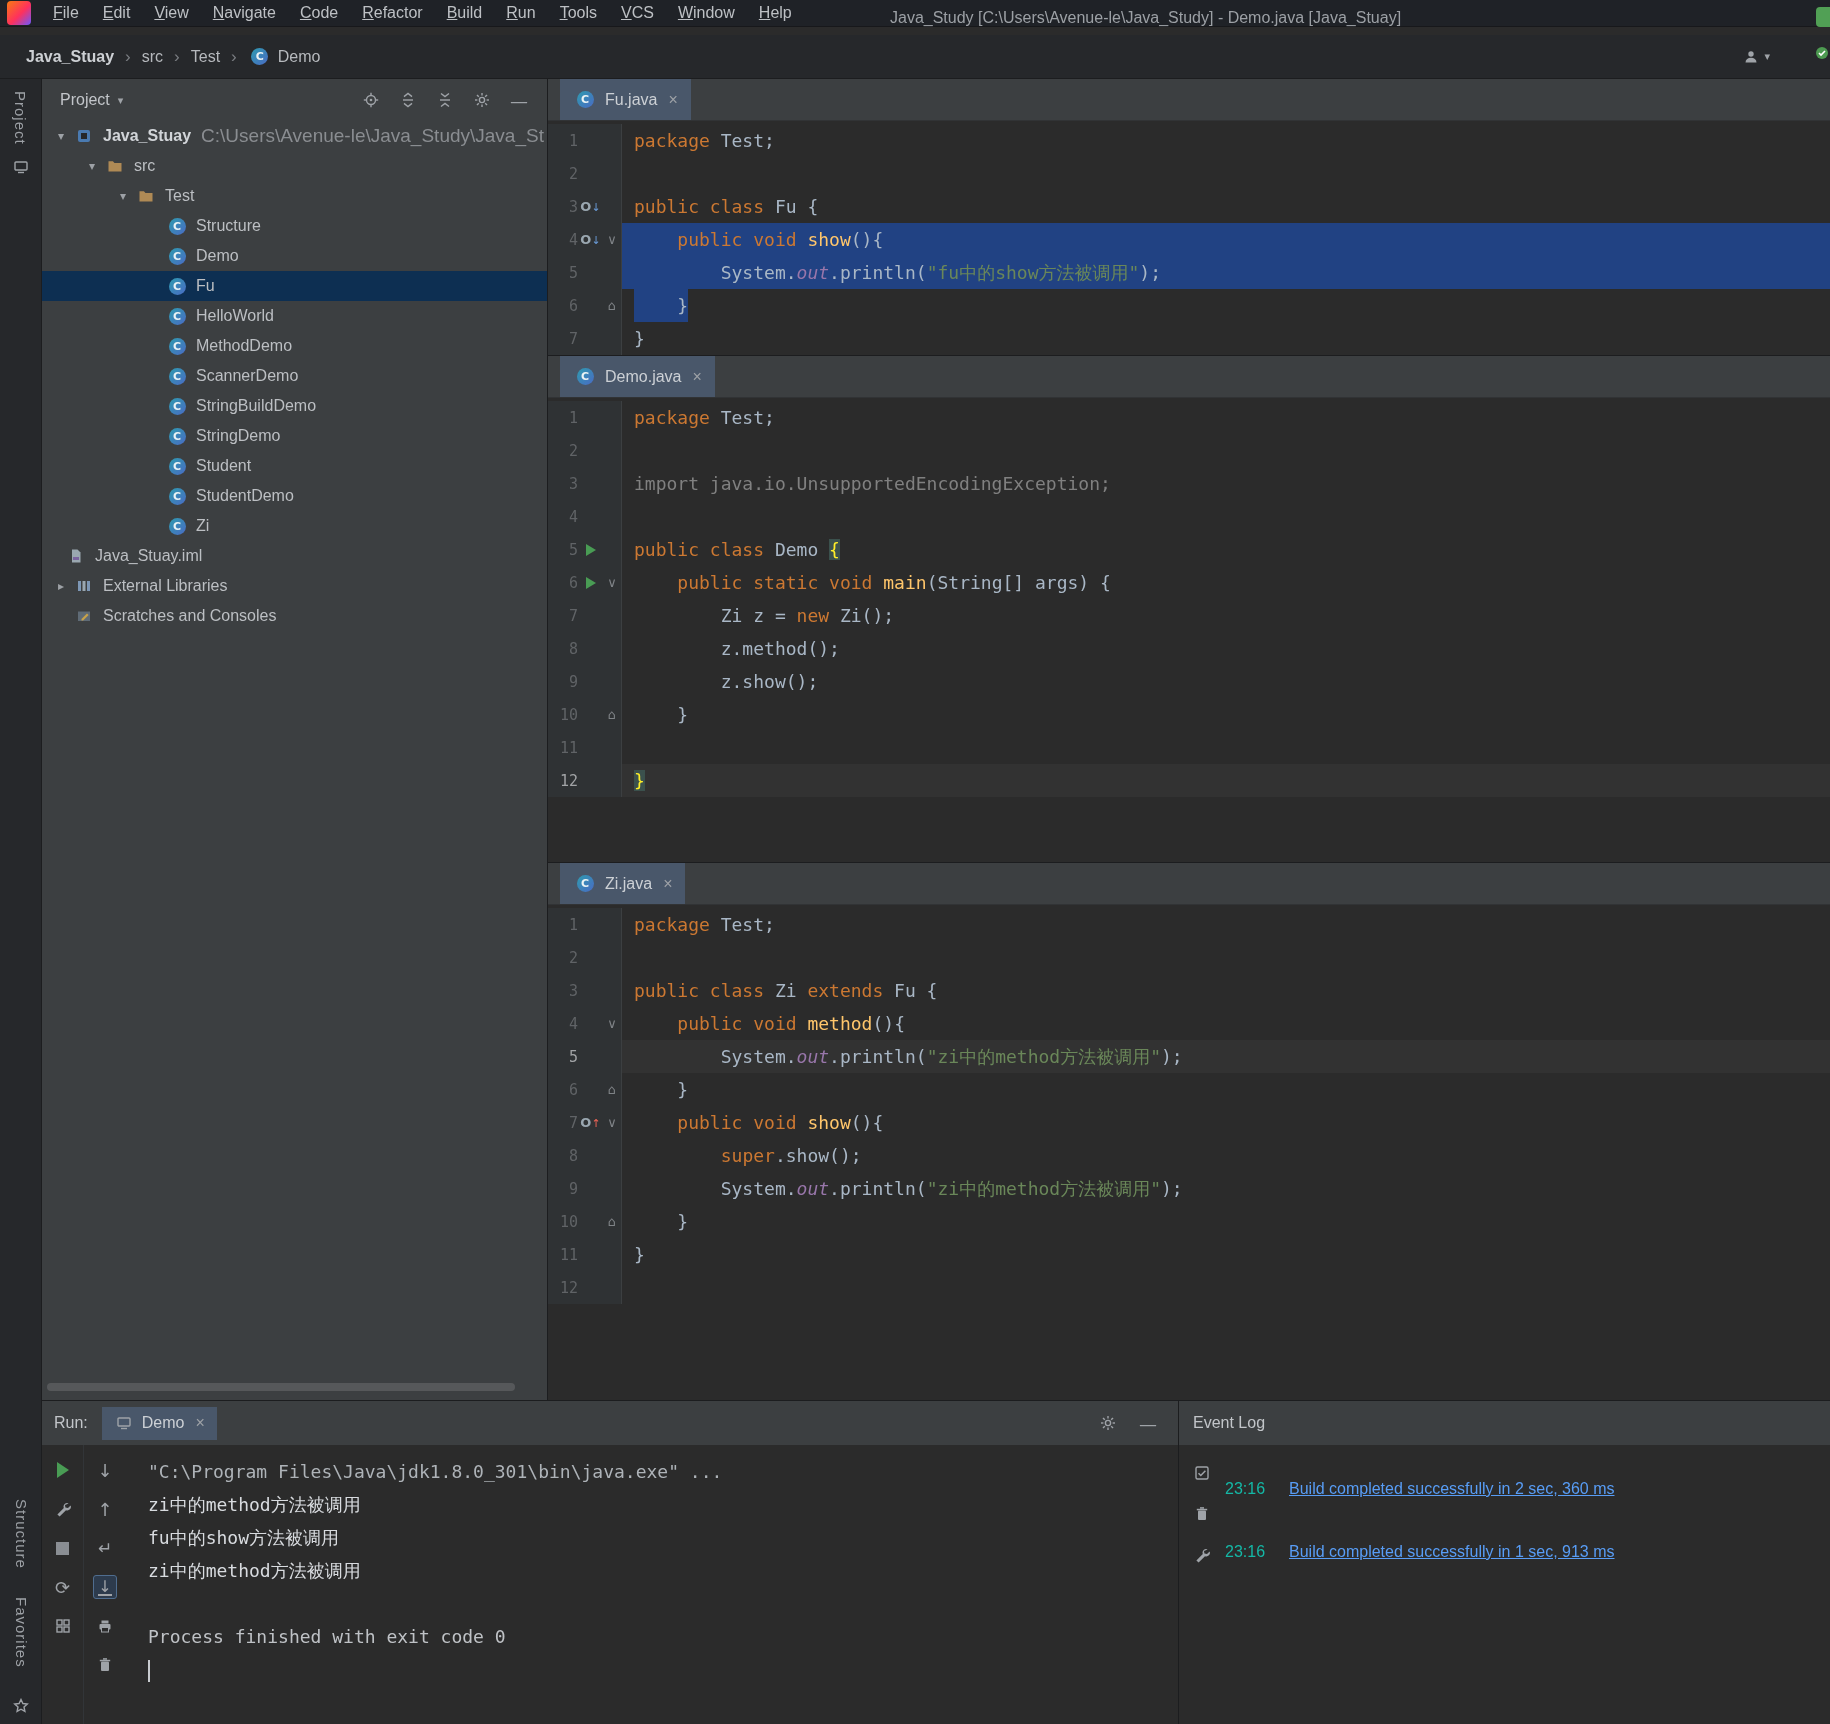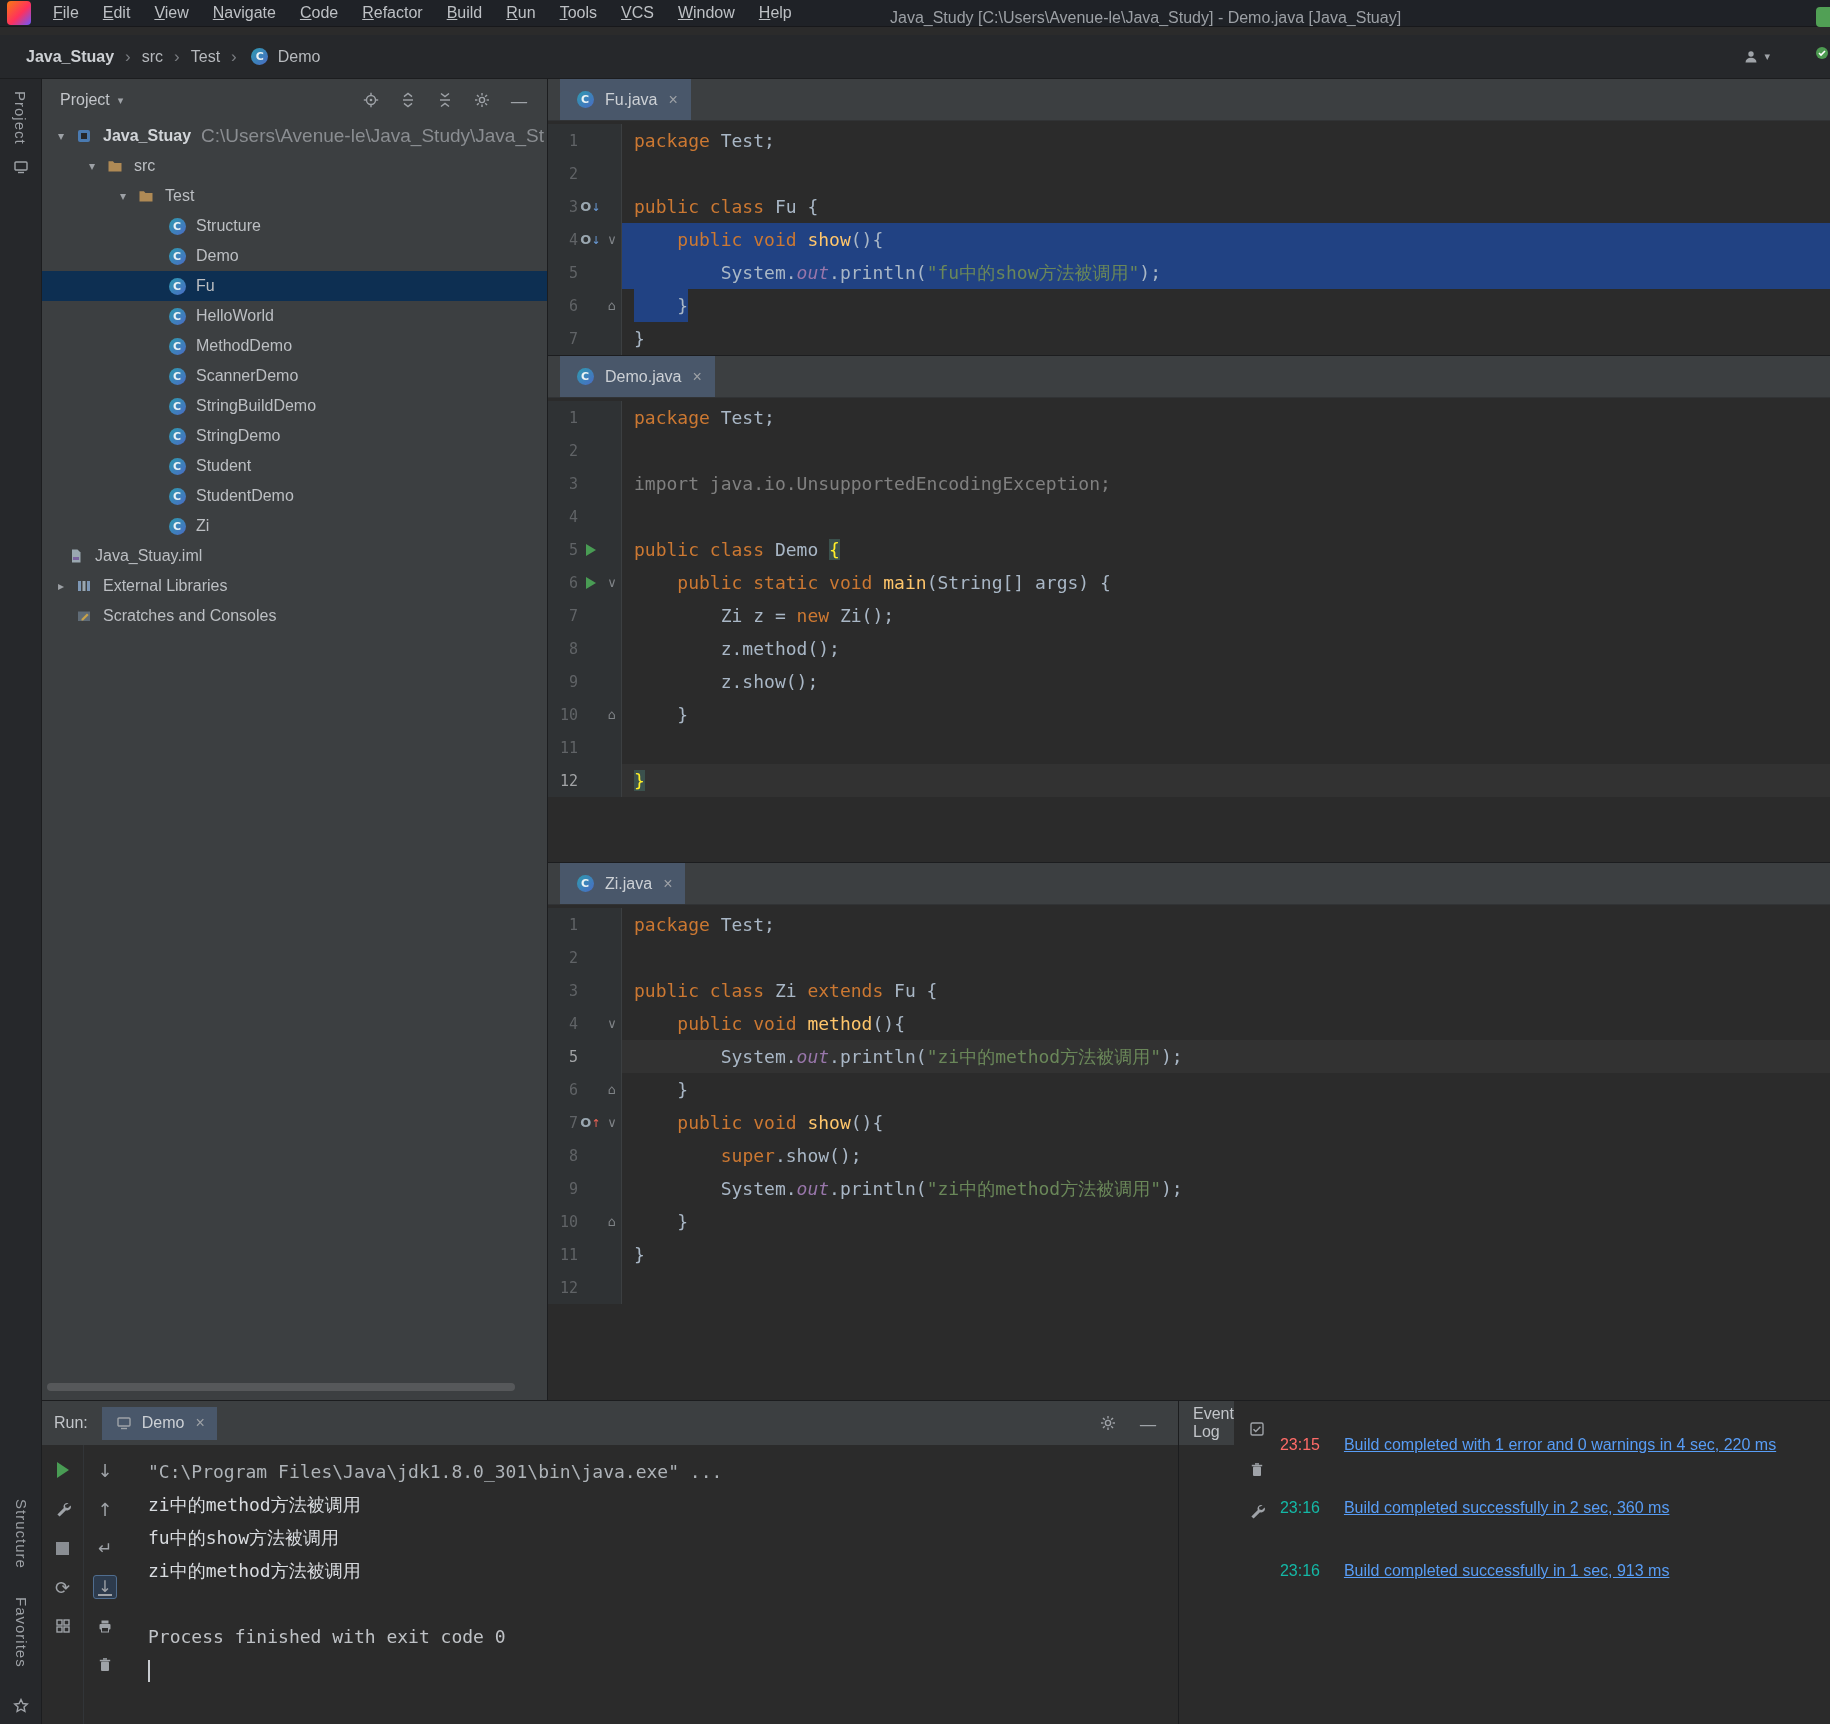--- a/index.html
+++ b/index.html
@@ -109,21 +109,21 @@
   #run-controls{border-right:1px solid #323538;}
   .ticon{width:24px;height:24px;display:flex;align-items:center;justify-content:center;
          color:#9fa3a8;font-size:17px;cursor:default;}
   .ticon.active{border:1px solid #4f6d8f;background:#2d3b4d;border-radius:3px;}
   .txticon{color:#9fa3a8;font-family:"DejaVu Sans",sans-serif;}
   .console{flex:1;font-family:"DejaVu Sans Mono",monospace;font-size:18px;padding:10px 0 0 22px;min-width:0;}
   .con-line{height:33px;line-height:33px;white-space:pre;}
   .con-cmd{color:#aeb3b8;} .con-out{color:#d8dbdf;} .con-proc{color:#bfc2c6;}
   .caret{display:inline-block;width:2px;height:22px;background:#c8cbd0;vertical-align:middle;}
 
-  .event-log{flex:1;display:flex;flex-direction:row;min-width:0;}
+  .event-log{flex:1;display:flex;flex-direction:column;min-width:0;}
   .el-header{height:44px;background:#3c3f41;display:flex;align-items:center;padding-left:14px;
              font-size:16px;color:#c2c5c9;flex:0 0 44px;}
   .el-body{flex:1;display:flex;min-height:0;}
   .el-toolbar{width:46px;flex:0 0 46px;display:flex;flex-direction:column;align-items:center;
               padding-top:16px;gap:17px;}
   .el-entries{flex:1;padding-top:12px;font-size:16px;}
   .el-row{height:63px;display:flex;align-items:center;gap:14px;}
   .el-time{color:#14b8a6;width:50px;flex:0 0 50px;}
   .el-time.err{color:#ff6b68;}
   .el-link{color:#589df6;text-decoration:underline;cursor:pointer;white-space:nowrap;}
@@ -814,24 +814,20 @@
               </svg>
             </span>
             <span class="ticon">
               <svg width="16" height="16" viewBox="0 0 16 16" fill="none" xmlns="http://www.w3.org/2000/svg">
                 <path d="M13.6 2.4a3.6 3.6 0 0 0-4.8 4.6L2.4 13.4l2.2 2.2 6.4-6.4a3.6 3.6 0 0 0 4.6-4.8L13 7l-2.6-.4L10 4z" fill="#9fa3a8"></path>
               </svg>
             </span>
           </div>
         <div class="el-entries" id="el-entries">
             <div class="el-row">
-              <span class="el-time err">23:15</span>
-              <span class="el-link">Build completed with 1 error and 0 warnings in 4 sec, 220 ms</span>
-            </div>
-            <div class="el-row">
               <span class="el-time">23:16</span>
               <span class="el-link">Build completed successfully in 2 sec, 360 ms</span>
             </div>
             <div class="el-row">
               <span class="el-time">23:16</span>
               <span class="el-link">Build completed successfully in 1 sec, 913 ms</span>
             </div>
           </div>
       </div>
     </section>

